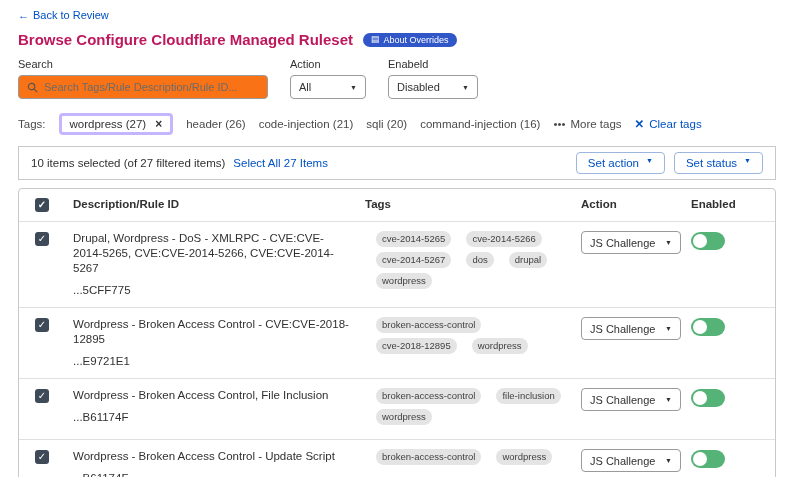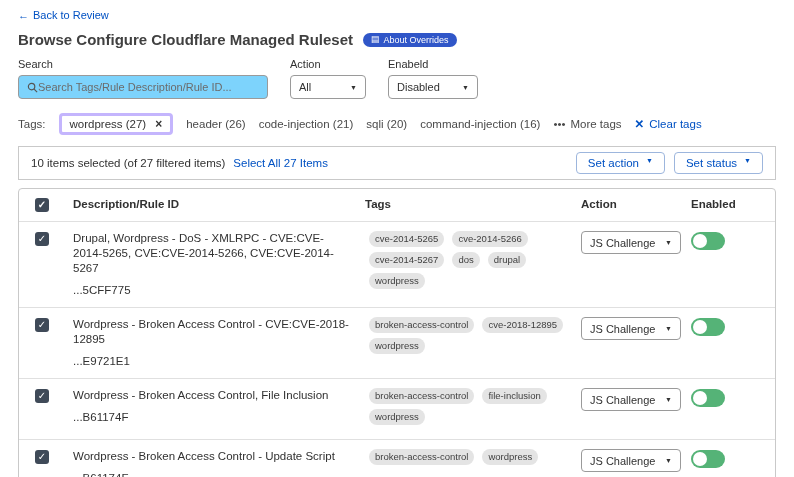--- a/index.html
+++ b/index.html
@@ -11,34 +11,34 @@
     font-size: 12px;
   }
   .page { padding: 8px 18px 0 18px; }
 
   .back-link {
     display: inline-flex; align-items: center; gap: 4px;
     color: #0051c3; font-size: 11px; cursor: pointer; text-decoration: none;
   }
 
   .title-row { display: flex; align-items: center; margin-top: 9px; }
-  .page-title { font-size: 15px; font-weight: bold; color: #404040; }
+  .page-title { font-size: 15px; font-weight: bold; color: #be185d; }
   .about-badge {
     display: inline-flex; align-items: center; gap: 4px;
     background: #3056c8; color: #fff; font-size: 9px;
     padding: 2px 8px; border-radius: 9px; margin-left: 10px; cursor: pointer;
   }
   .about-badge .book { font-size: 9px; line-height: 1; }
 
   .filters { display: flex; gap: 22px; margin-top: 10px; }
   .filter-label { font-size: 11px; margin-bottom: 5px; color: #313131; }
   .search-box {
-    display: flex; align-items: center; 
+    display: flex; align-items: center; gap: 6px;
     width: 250px; height: 24px;
-    border: 1px solid #9a9a9a; border-radius: 4px; padding: 2px 8px; background:#7dd3fc;
+    border: 1px solid #9a9a9a; border-radius: 4px; padding: 2px 8px; background:#f97316;
   }
   .search-box input {
     border: none; outline: none; flex: 1; font-size: 11px;
     font-family: "Liberation Sans", sans-serif; color: #444; background: transparent;
   }
   .search-box input::placeholder { color: #6b6b6b; }
   .select {
     display: flex; align-items: center; justify-content: space-between;
     height: 24px; border: 1px solid #9a9a9a; border-radius: 4px;
     padding: 0 8px; font-size: 11px; background: #fff; cursor: pointer; color: #313131;
@@ -90,21 +90,21 @@
     font-size: 10px; line-height: 1; cursor: pointer; flex: none;
   }
 
   .desc { line-height: 15px; max-width: 282px; }
   .rule-id { margin-top: 7px; line-height: 15px; color: #313131; }
 
   .cell-tags { padding-right: 4px !important; }
   .tag-chip {
     display: inline-block; background: #e4e4e4; color: #3f3f3f;
     border-radius: 9px; padding: 2px 6px; font-size: 9.5px;
-    margin: 0 4px 5px 4px; line-height: 12px;
+    margin: 0 4px 5px 11px; line-height: 12px;
   }
 
   .sel-row-action { width: 100px; height: 23px; }
 
   .toggle {
     width: 34px; height: 18px; border-radius: 9px;
     background: #c5c5c5; position: relative; cursor: pointer; margin-top: 1px;
   }
   .toggle.on { background: #55b377; }
   .toggle .knob {

